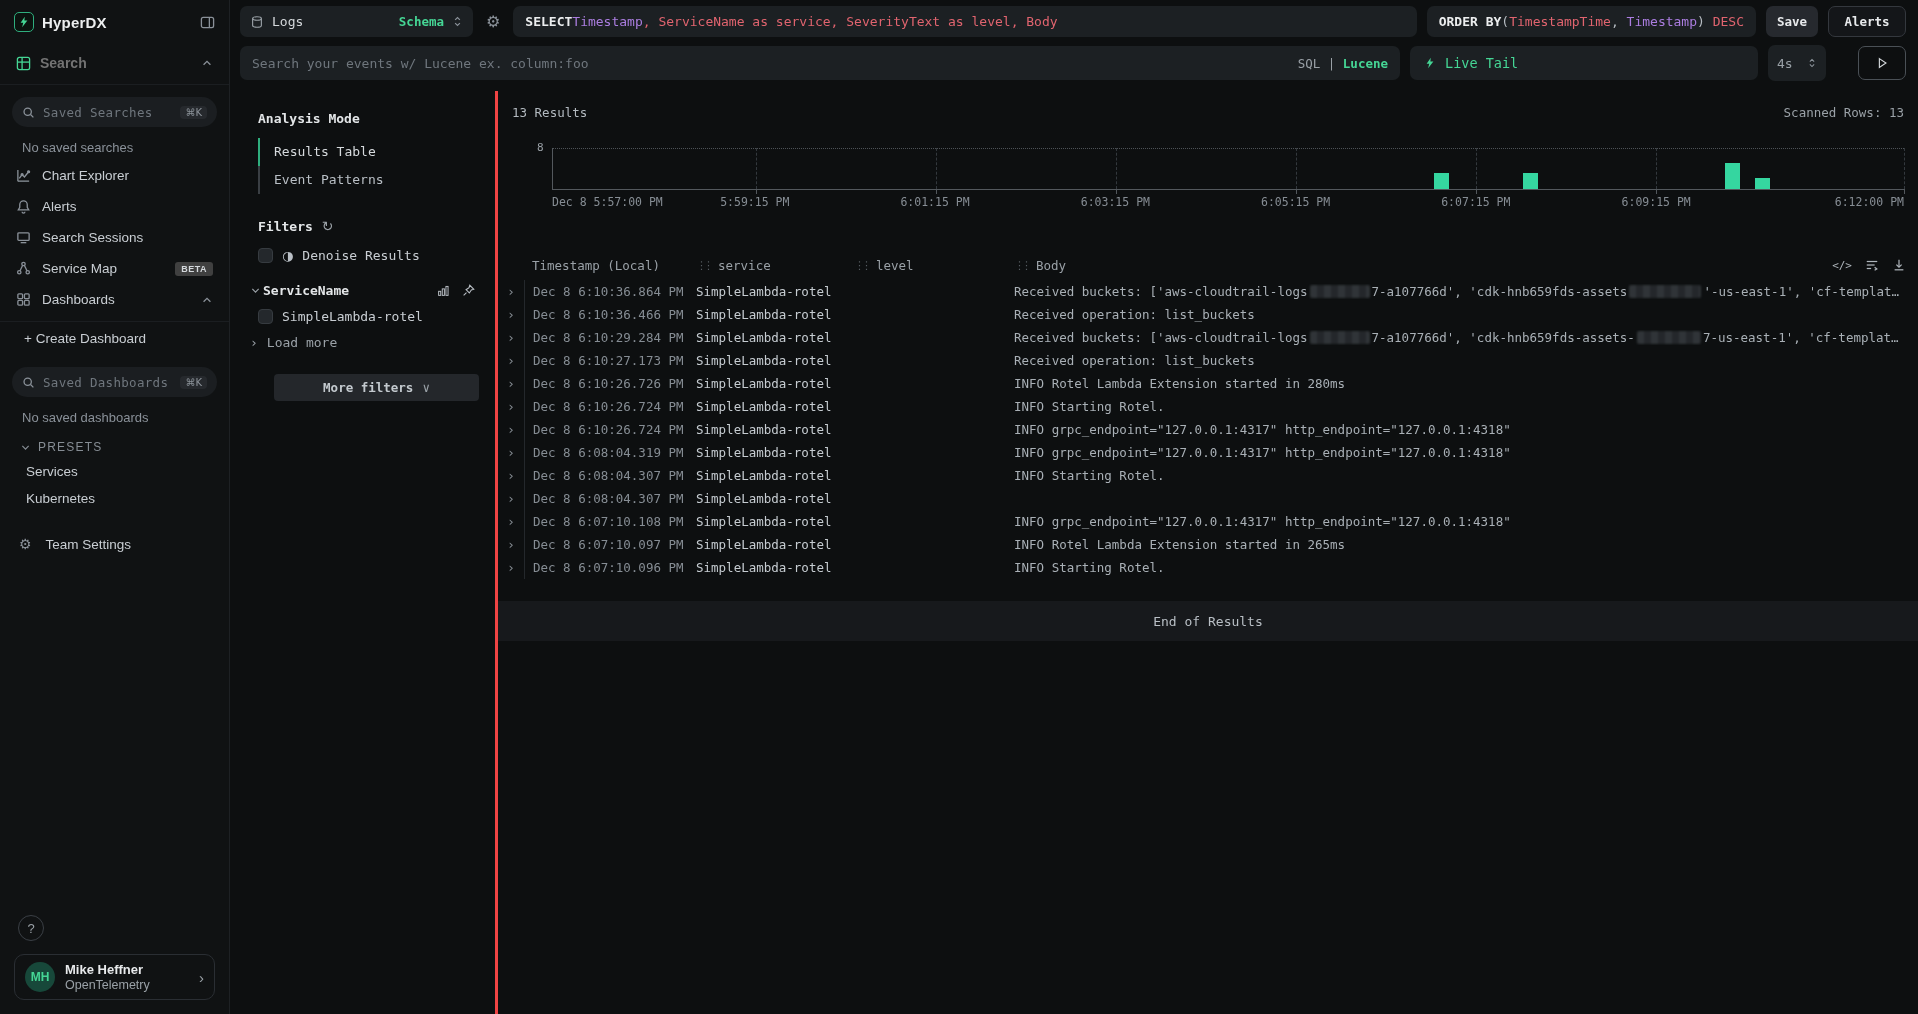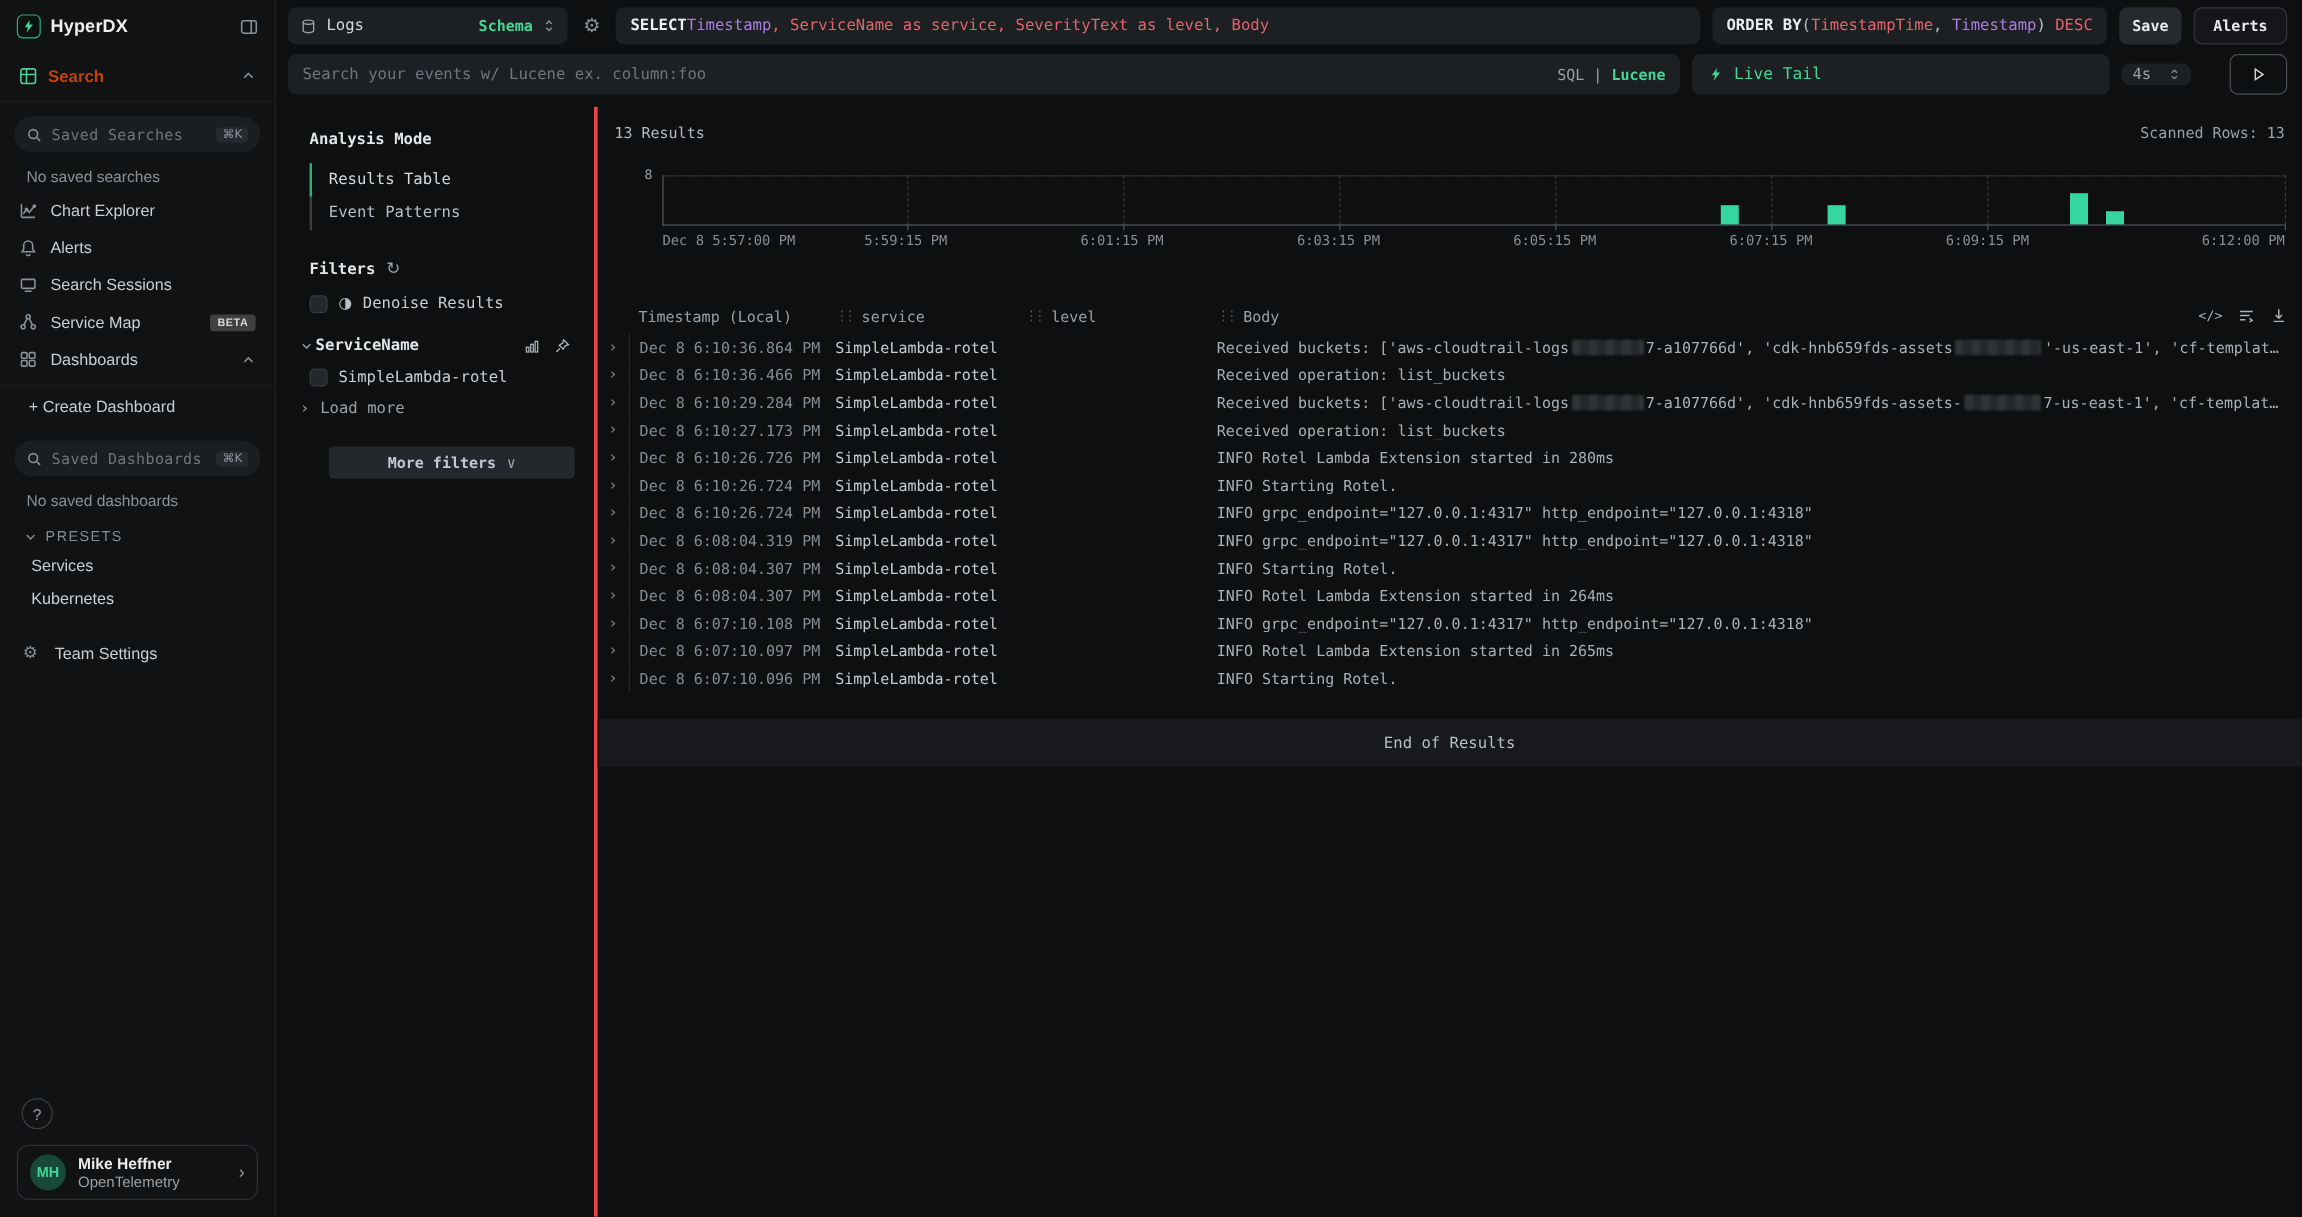--- a/index.html
+++ b/index.html
@@ -11,21 +11,21 @@
   .app { display:flex; height:100%; }
 
   
   .sidebar { width:230px; min-width:230px; background:#101213; border-right:1px solid #1e2124;
     display:flex; flex-direction:column; font-family:"Liberation Sans","DejaVu Sans",sans-serif; }
   .logo-row { display:flex; align-items:center; padding:12px 14px 10px; }
   .logo-bolt { width:20px; height:20px; border-radius:5px; border:1.5px solid #2fae7e;
     display:flex; align-items:center; justify-content:center; background:#0b130f; }
   .logo-text { font-weight:bold; color:#eceeef; font-size:15px; margin-left:8px; letter-spacing:.2px; }
   .collapse-icon { margin-left:auto; color:#8a9199; display:flex; }
-  .side-header { display:flex; align-items:center; gap:9px; padding:13px 16px; color:#c2410c;
+  .side-header { display:flex; align-items:center; gap:9px; padding:13px 16px; color:#737373;
     font-weight:bold; font-size:14px; }
   .side-header .chev { margin-left:auto; color:#8a9199; display:flex; }
   .side-divider { border-top:1px solid #1b1e21; }
   .pill-input { margin:12px 12px 2px; background:#1b1e21; border-radius:16px; height:30px;
     display:flex; align-items:center; padding:0 10px; gap:8px; }
   .pill-ph { color:#6f767d; font-family:"DejaVu Sans Mono",monospace; font-size:12.5px; letter-spacing:.3px; }
   .kbd { margin-left:auto; background:#26292d; color:#8d949b; font-size:10px; padding:1px 5px;
     border-radius:4px; font-family:"DejaVu Sans",sans-serif; }
   .side-note { color:#8a9199; font-size:13px; padding:11px 16px 5px 22px; }
   .nav-item { display:flex; align-items:center; gap:11px; padding:8px 16px; font-size:13.5px; color:#c9ced3; cursor:default; }
@@ -65,21 +65,21 @@
   .save-btn { background:#26292e; width:52px; }
   .alerts-btn { background:#141619; border:1px solid #34383e; width:78px; }
   .row2 { padding:8px 12px 10px 10px; display:flex; gap:10px; align-items:center; }
   .search-box { flex:1; background:#1c2023; border-radius:7px; height:34px; display:flex;
     align-items:center; padding:0 12px; }
   .search-ph { color:#6f767d; font-size:13px; }
   .mode { margin-left:auto; font-size:12.5px; color:#9aa1a7; }
   .mode .lucene { color:#45d695; font-weight:bold; }
   .livetail { width:348px; height:34px; background:#1c2023; border-radius:7px; display:flex;
     align-items:center; gap:9px; padding:0 14px; color:#45d695; font-size:13.5px; }
-  .interval { width:58px; height:18px; background:#1c2023; border-radius:7px; display:flex;
+  .interval { width:58px; height:36px; background:#1c2023; border-radius:7px; display:flex;
     align-items:center; justify-content:space-between; padding:0 9px; color:#9aa1a7; font-size:13px; }
   .play-btn { width:48px; height:34px; margin-left:22px; border:1px solid #4a5056; border-radius:7px;
     display:flex; align-items:center; justify-content:center; color:#d6dadd; }
 
   
   .content { flex:1; display:flex; min-height:0; }
   .filters-panel { width:268px; min-width:268px; border-right:3px solid #ef4444; padding:20px 16px 0 28px; font-size:13px; }
   .panel-header { font-weight:bold; color:#e3e6e8; margin-bottom:12px; }
   .mode-item { border-left:2px solid #3a3f44; padding:6px 0 7px 14px; color:#b9bfc5; }
   .mode-item.active { border-color:#2fae7e; color:#d6dadd; }
@@ -518,21 +518,20 @@
                 <span class="tts">Dec 8 6:08:04.307 PM</span>
                 <span class="tsvc">SimpleLambda-rotel</span>
                 <span class="tlvl"></span>
                 <span class="tbody-cell">INFO Starting Rotel.</span>
               </div>
               <div class="trow">
                 <span class="rchev">›</span>
                 <span class="tts">Dec 8 6:08:04.307 PM</span>
                 <span class="tsvc">SimpleLambda-rotel</span>
                 <span class="tlvl"></span>
-                <span class="tbody-cell">INFO Rotel Lambda Extension started in 264ms</span>
               </div>
               <div class="trow">
                 <span class="rchev">›</span>
                 <span class="tts">Dec 8 6:07:10.108 PM</span>
                 <span class="tsvc">SimpleLambda-rotel</span>
                 <span class="tlvl"></span>
                 <span class="tbody-cell">INFO grpc_endpoint="127.0.0.1:4317" http_endpoint="127.0.0.1:4318"</span>
               </div>
               <div class="trow">
                 <span class="rchev">›</span>

